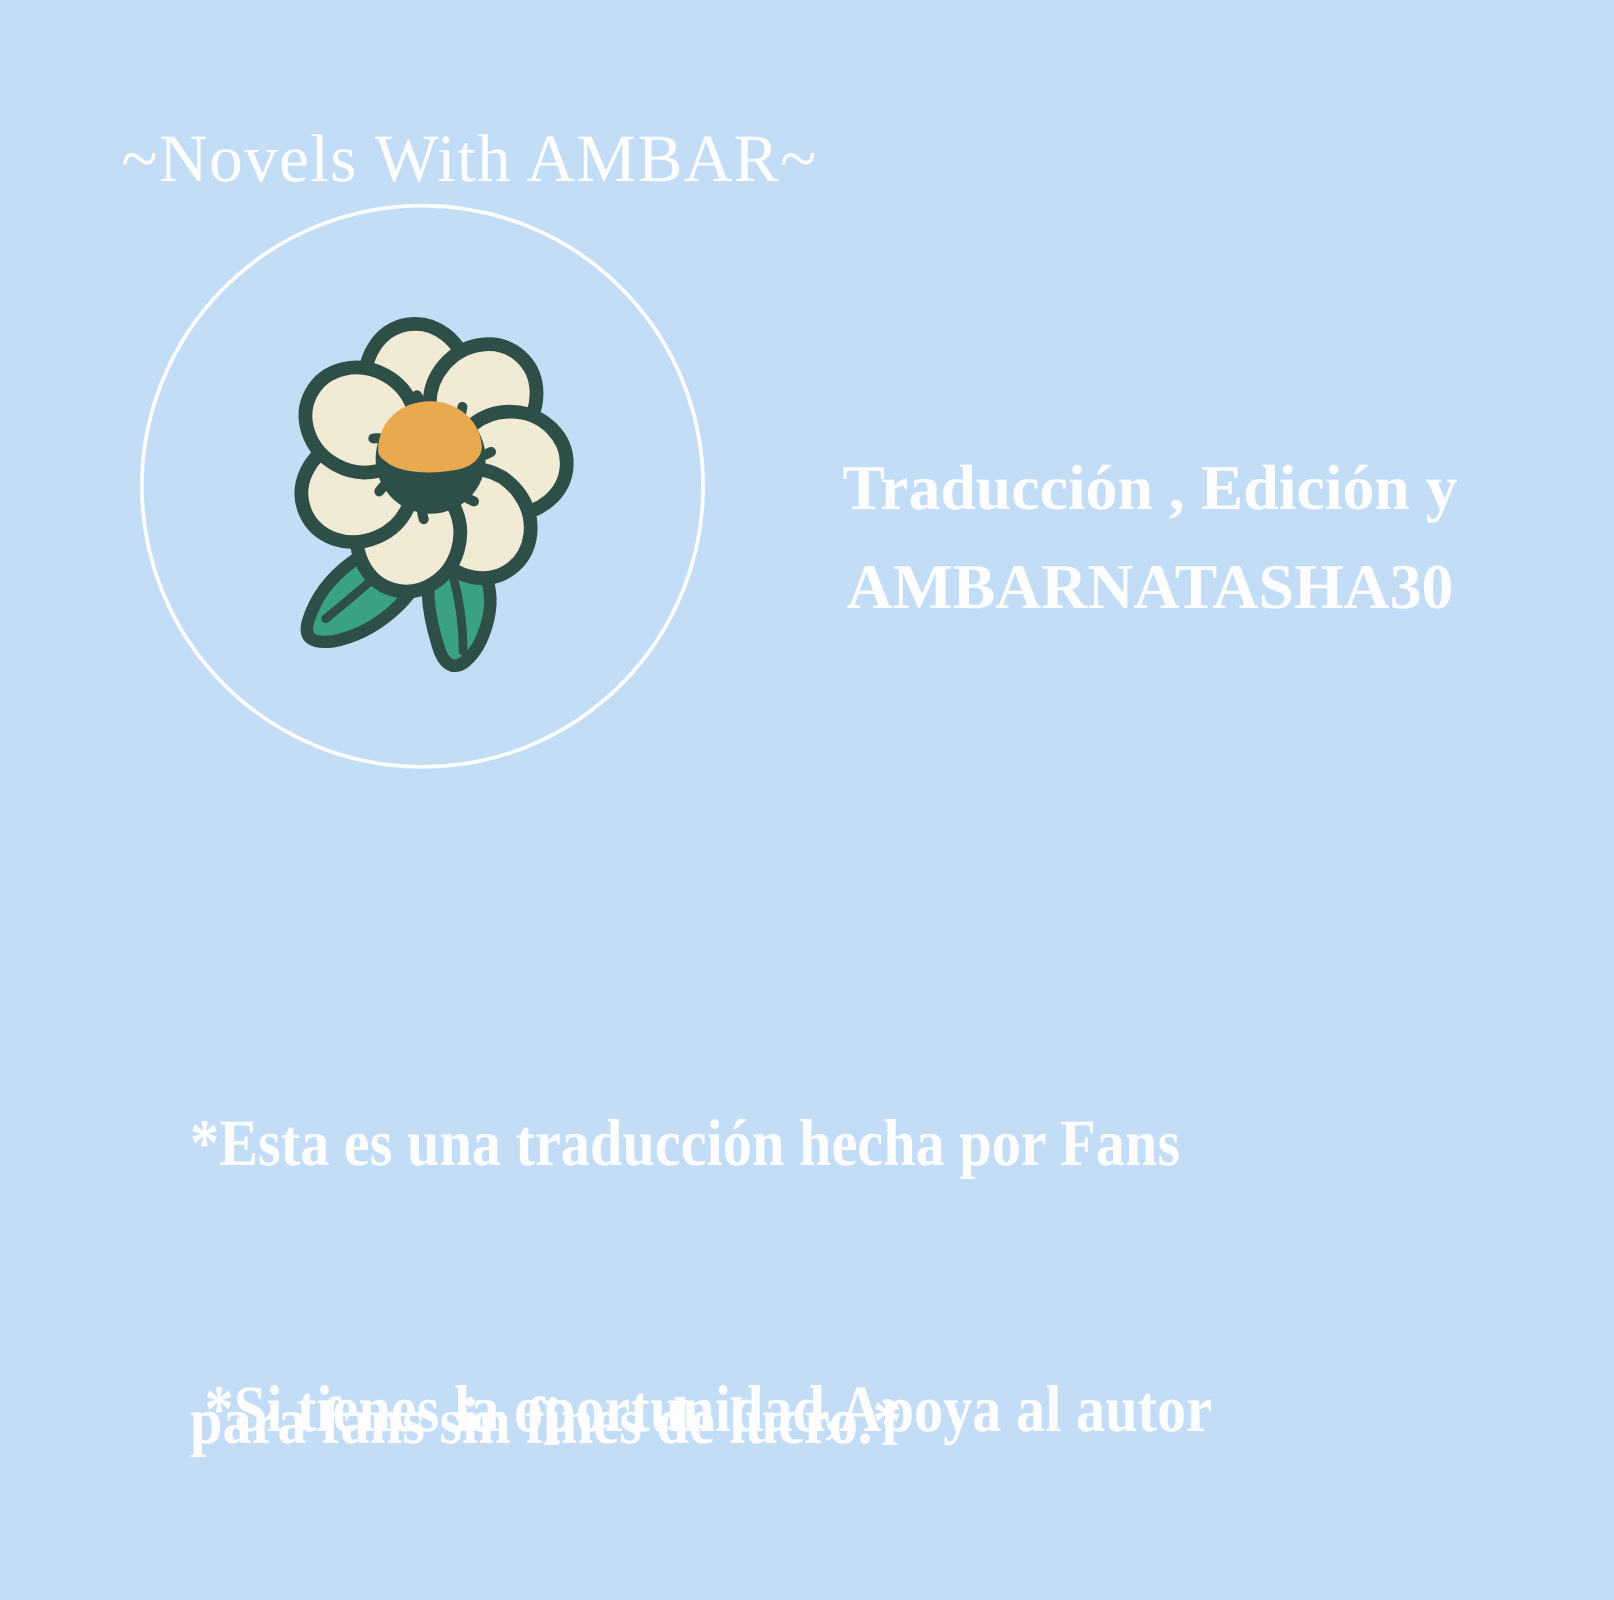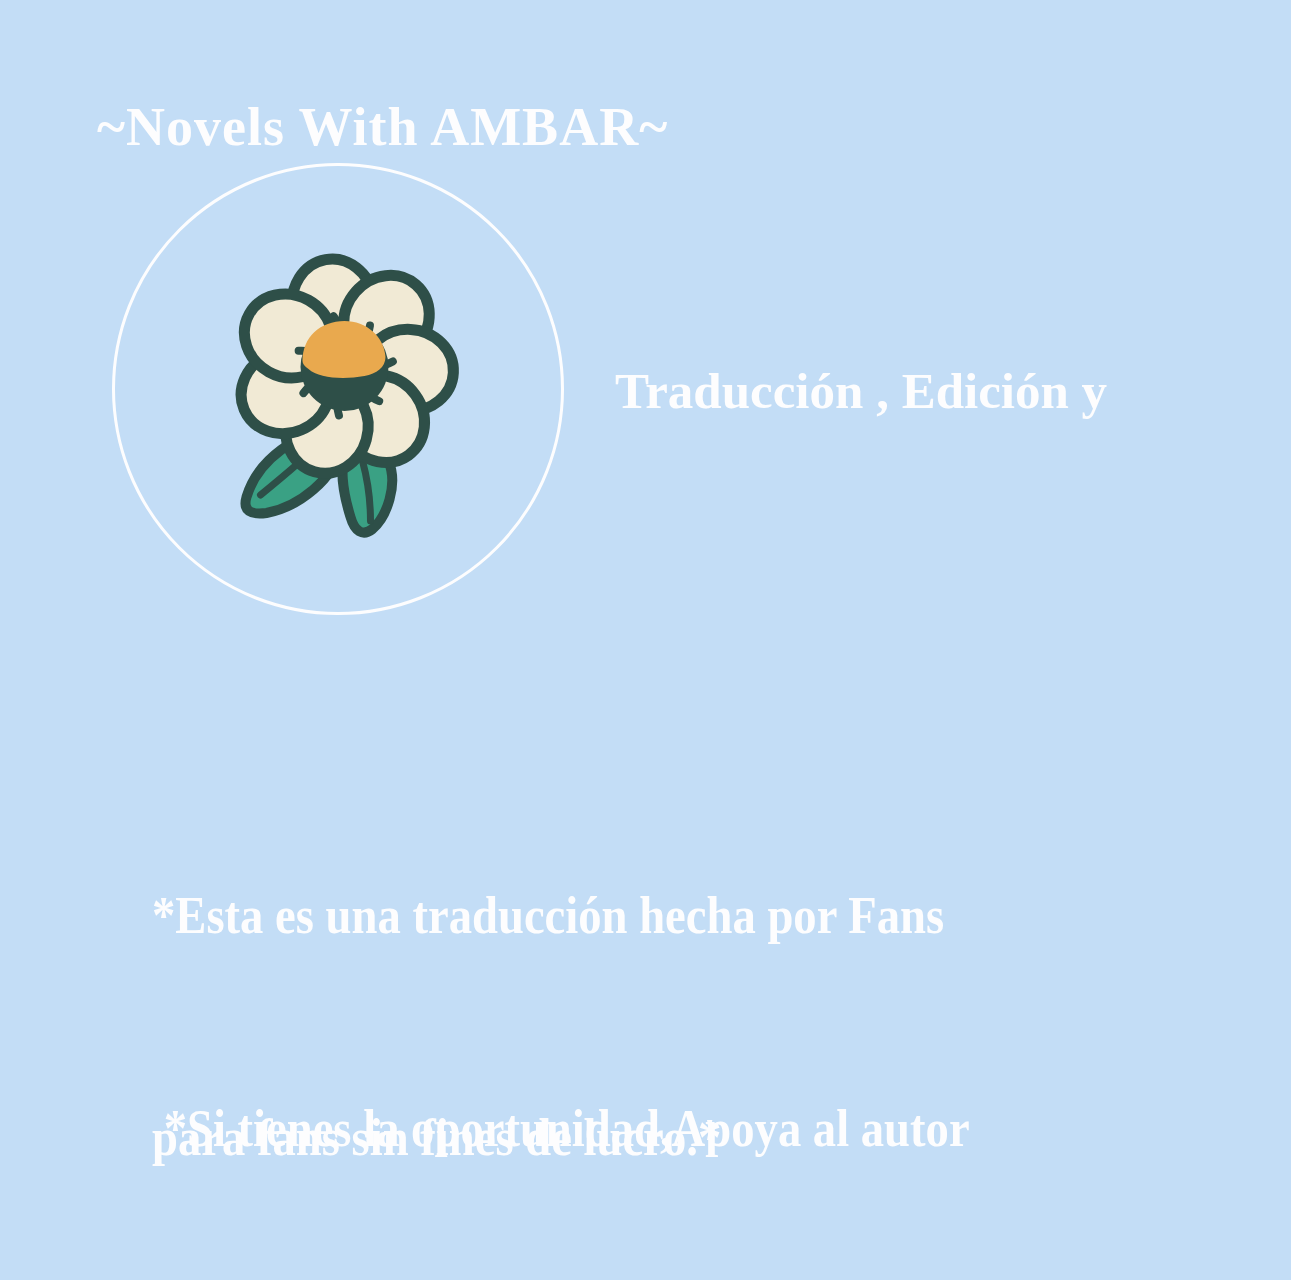--- a/index.html
+++ b/index.html
@@ -18,21 +18,21 @@
     width:1291px;
     height:1280px;
     background:var(--background);
     overflow:hidden;
   }
   .header-title{
     position:absolute;
     left:97px;
     top:96px;
     font-size:54px;
-    font-weight:700;
+    font-weight:400;
     color:var(--text);
     letter-spacing:1px;
     white-space:nowrap;
   }
   .logo-ring{
     position:absolute;
     left:112px;
     top:163px;
     width:452px;
     height:452px;
@@ -52,21 +52,21 @@
   .petal-mark{fill:none;stroke:var(--outline);stroke-width:8;stroke-linecap:round;}
   .hub{fill:var(--outline);}
   .hub-center{fill:var(--flower-center);}
   .leaf{fill:var(--leaf);stroke:var(--outline);stroke-width:10;stroke-linejoin:round;}
   .leaf-vein{fill:none;stroke:var(--outline);stroke-width:7;stroke-linecap:round;}
   .credits{
     position:absolute;
     left:615px;
     top:352px;
     width:610px;
-    text-align:left;
+    text-align:center;
     color:var(--text);
     font-size:51px;
     font-weight:700;
     line-height:79px;
   }
   .paragraph{
     position:absolute;
     color:var(--text);
     font-size:53px;
     font-weight:700;
@@ -127,20 +127,21 @@
       </g>
       <g>
         <circle class="hub" cx="130" cy="122" r="44"></circle>
         <path class="hub-center" d="M88,116 C88,92 106,76 130,76 C152,76 170,92 171,112 C171,122 162,129 150,131 C128,135 104,133 94,124 C90,121 88,119 88,116 Z"></path>
       </g>
     </svg>
   </div>
 
   <div class="credits">
     <div class="line">Traducción , Edición y</div>
+    <div class="line">AMBARNATASHA30</div>
   </div>
 
   <div class="paragraph disclaimer">
     <div class="line">*Esta es una traducción hecha por Fans</div>
     <div class="line">para fans sin fines de lucro.*</div>
   </div>
 
   <div class="paragraph support">
     <div class="line"> *Si tienes la oportunidad,Apoya al autor</div>
     

